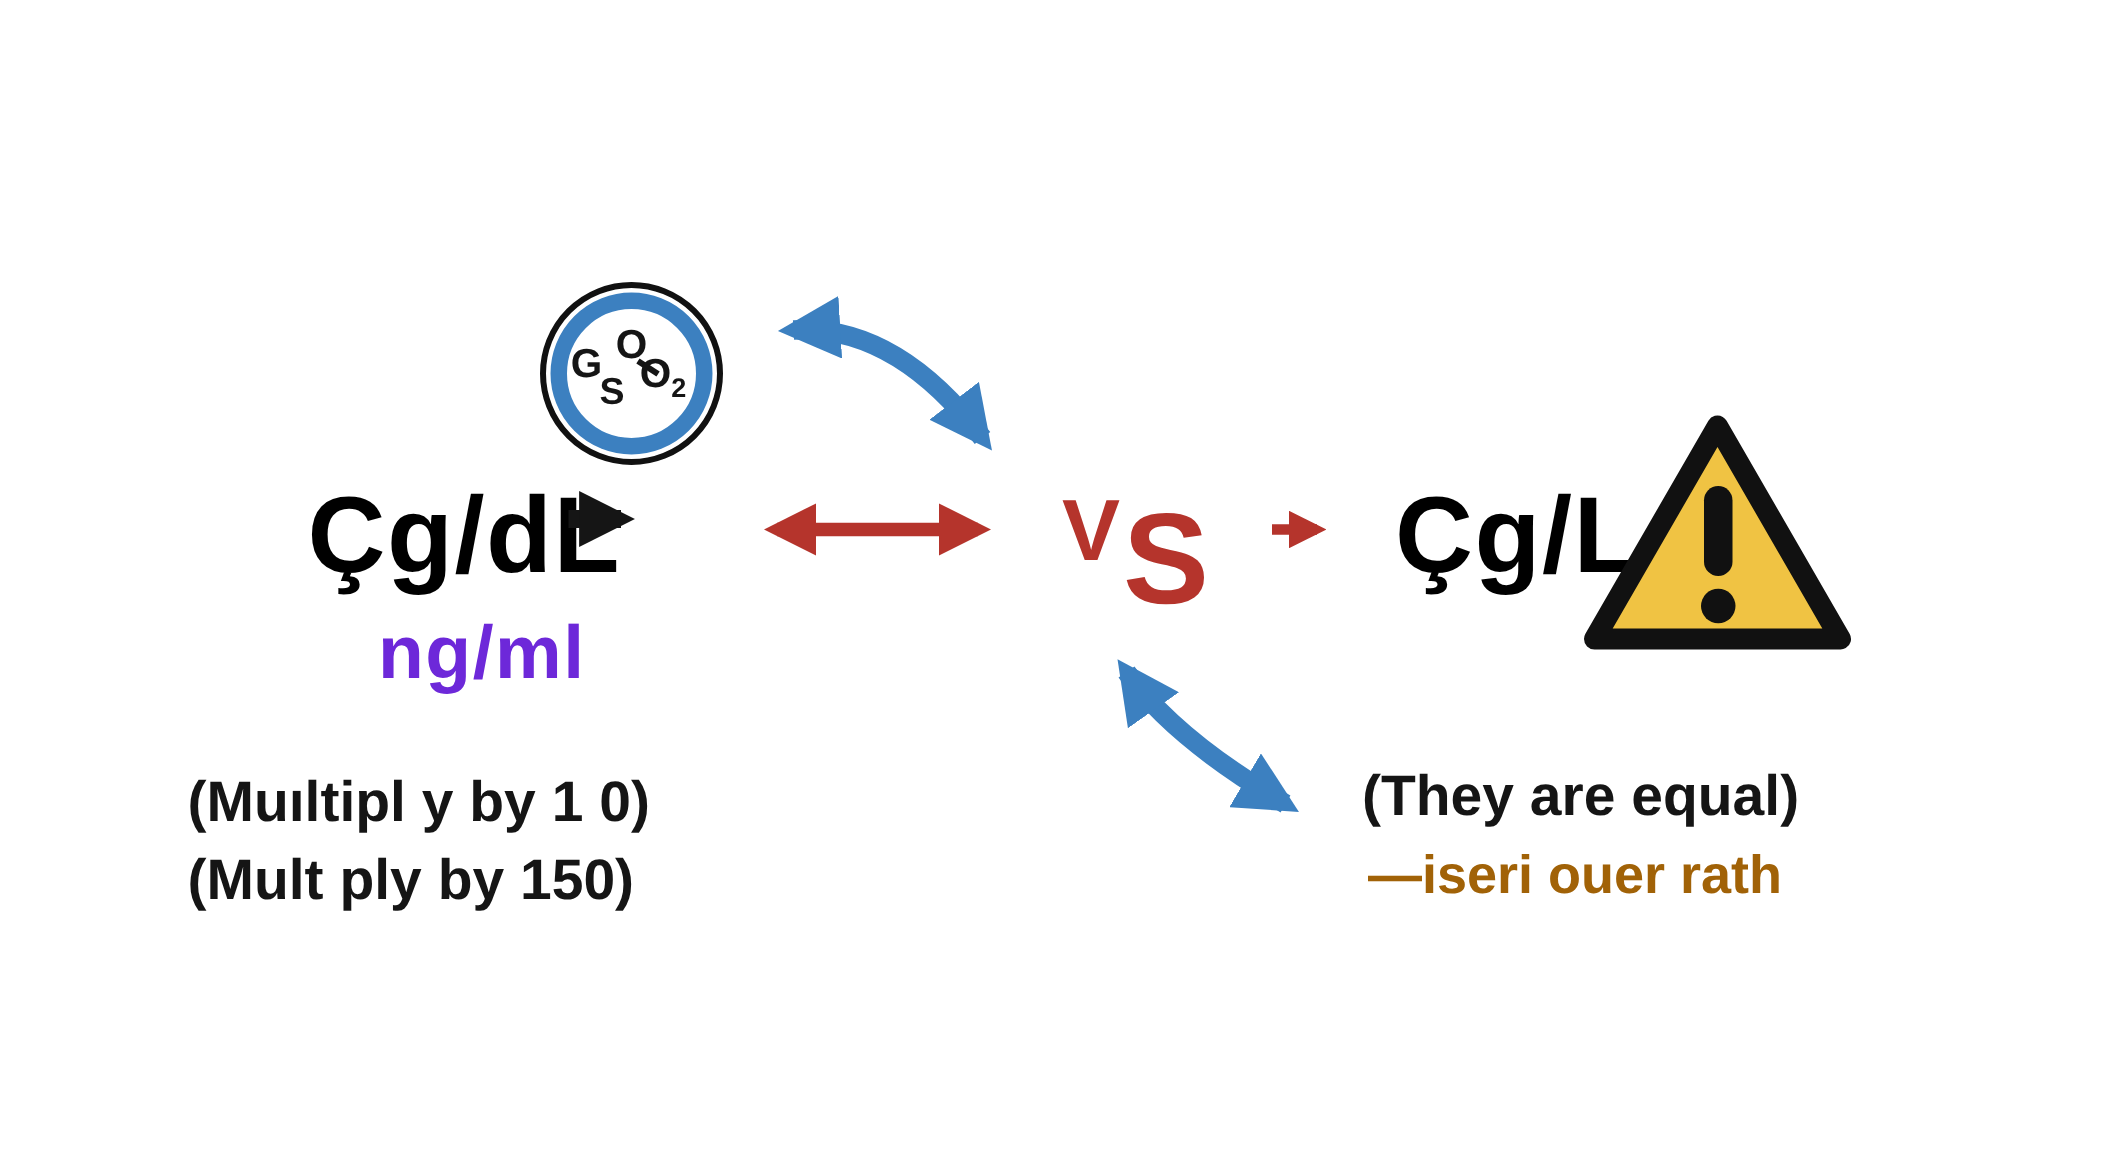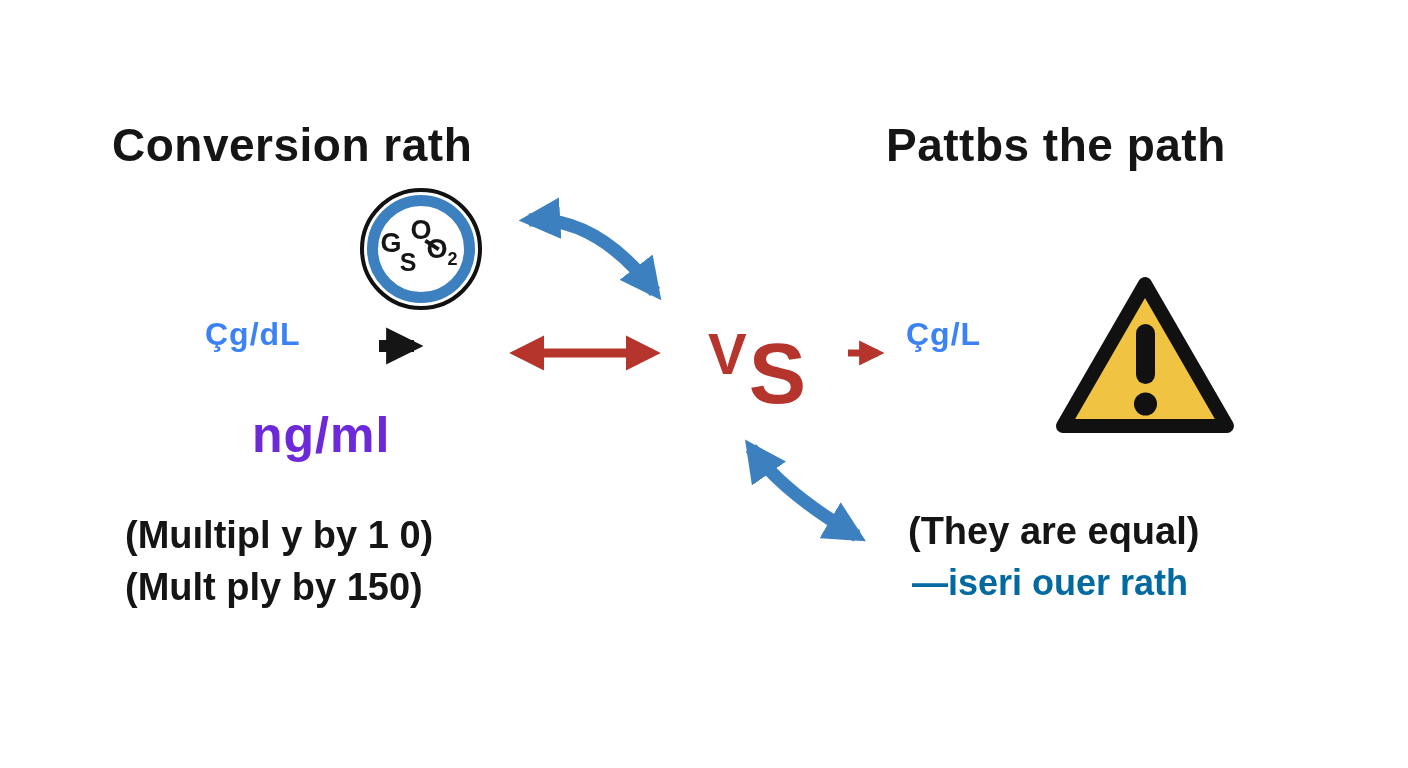--- a/index.html
+++ b/index.html
@@ -1,23 +1,23 @@
 <!DOCTYPE html>
 <html><head>
 <meta charset="utf-8">
 <style>
   html,body{margin:0;padding:0;}
   body{background:#ffffff;font-family:"Liberation Sans",sans-serif;}
   .stage{position:relative;width:1408px;height:768px;background:#ffffff;overflow:hidden;}
   .abs{position:absolute;}
   .ttl{font-weight:bold;font-size:46px;color:#151515;letter-spacing:0.5px;white-space:nowrap;}
-  .unit{font-weight:bold;font-size:32px;color:#3b82f6;white-space:nowrap;letter-spacing:1px;}
+  .unit{font-weight:bold;font-size:72px;color:#000000;white-space:nowrap;letter-spacing:1px;}
   .unit2{font-weight:bold;font-size:50px;color:#6d28d9;white-space:nowrap;letter-spacing:1px;margin-top:36px;}
   .note{font-weight:bold;font-size:38px;color:#151515;white-space:nowrap;text-align:left;}
-  .note2{font-weight:bold;font-size:36px;color:#0369a1;white-space:nowrap;text-align:center;}
+  .note2{font-weight:bold;font-size:36px;color:#a16207;white-space:nowrap;text-align:center;}
   .vswrap{display:flex;align-items:flex-start;color:#b5342c;font-weight:bold;}
   .vs-v{font-size:58px;line-height:1;display:inline-block;}
   .vs-s{font-size:86px;line-height:0.72;display:inline-block;margin-top:18px;margin-left:2px;}
   
   .mol{width:122px;height:122px;border-radius:50%;border:4px solid #111;box-sizing:border-box;background:#fff;}
   .mol-ring{position:absolute;inset:3px;border-radius:50%;border:11px solid #3c80c0;box-sizing:border-box;background:#ffffff;}
   .mol-letter{position:absolute;font-weight:bold;color:#151515;transform:translate(-50%,-50%);line-height:1;}
   .mol-bond{position:absolute;width:16px;height:4px;background:#151515;transform:rotate(33deg);}
   svg{display:block;overflow:visible;}
 </style>
@@ -36,22 +36,20 @@
       </marker>
       <marker id="head-red-sm" viewBox="0 0 10 10" refX="7.5" refY="5" markerWidth="3.6" markerHeight="3.6" orient="auto-start-reverse">
         <path d="M0,0 L10,5 L0,10 Z" fill="#b5342c"></path>
       </marker>
       <marker id="head-black" viewBox="0 0 10 10" refX="7.5" refY="5" markerWidth="3.1" markerHeight="3.1" orient="auto-start-reverse">
         <path d="M0,0 L10,5 L0,10 Z" fill="#151515"></path>
       </marker>
     </defs>
   </svg>
 
-  <div class="abs ttl" style="left:112px;top:118px;">Conversion rath</div>
-  <div class="abs ttl" style="left:886px;top:118px;">Pattbs the path</div>
 
   <div class="abs mol" style="left:360px;top:188px;">
     <div class="mol-ring"></div>
     <span class="mol-letter" style="left:27px;top:51px;font-size:27px;">G</span>
     <span class="mol-letter" style="left:44px;top:70px;font-size:25px;">S</span>
     <span class="mol-letter" style="left:57px;top:38px;font-size:27px;">O</span>
     <div class="mol-bond" style="left:60px;top:51px;"></div>
     <span class="mol-letter" style="left:78px;top:60px;font-size:27px;"><span>O</span><sub style="font-size:18px;">2</sub></span>
   </div>
 
@@ -71,21 +69,21 @@
 
   <div class="abs vswrap" style="left:708px;top:325px;">
     <span class="vs-v">V</span>
     <span class="vs-s">S</span>
   </div>
 
   <svg class="abs" style="left:842px;top:338px;" width="66" height="30" viewBox="0 0 66 30">
     <path d="M6,15 L36,15" fill="none" stroke-width="7" marker-end="url(#head-red-sm)" stroke="#b5342c"></path>
   </svg>
 
-  <div class="abs unit" style="left:906px;top:316px;">Çg/L</div>
+  <div class="abs unit" style="left:930px;top:316px;">Çg/L</div>
 
   <svg class="abs" style="left:1055px;top:272px;" width="180" height="168" viewBox="0 0 180 168">
     <path d="M90,12 L172,154 L8,154 Z" stroke-width="14" stroke-linejoin="round" stroke="#111" fill="#f0c343"></path>
     <rect x="81" y="52" width="19" height="60" rx="9.5" fill="#111"></rect>
     <circle cx="90.5" cy="132" r="11.5" fill="#111"></circle>
   </svg>
 
   <svg class="abs" style="left:725px;top:420px;" width="155" height="140" viewBox="0 0 155 140">
     <path d="M26,28 Q57,72 132,116" fill="none" stroke-width="13" stroke-linecap="butt" marker-start="url(#head-blue)" marker-end="url(#head-blue)" stroke="#3c80c0"></path>
   </svg>

